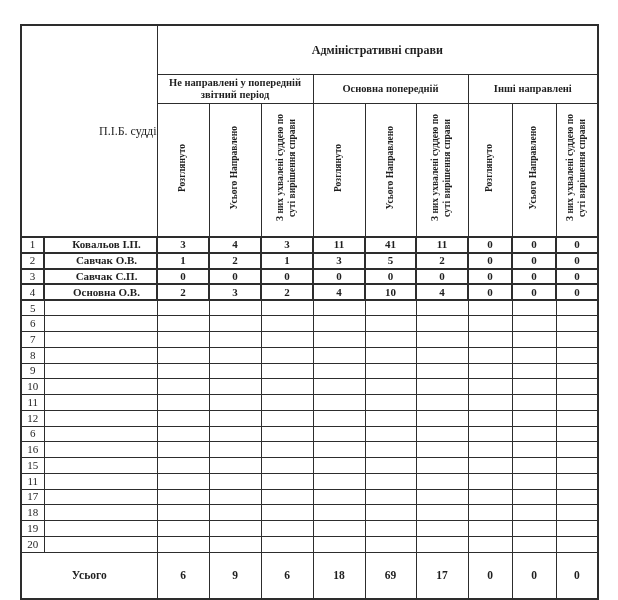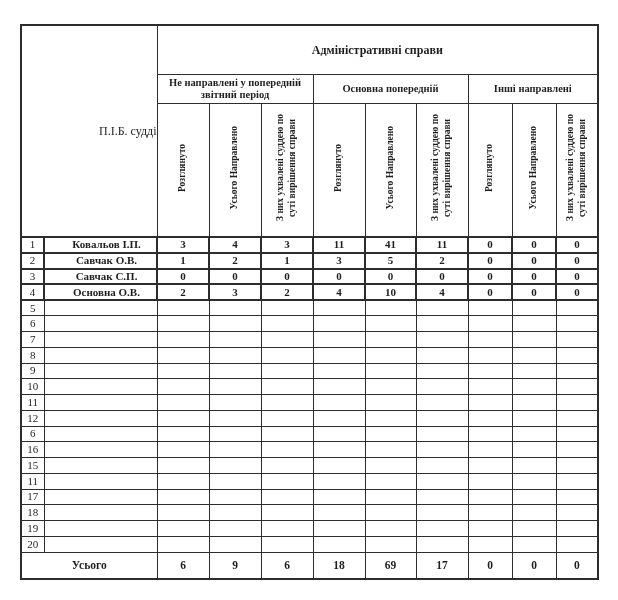--- a/index.html
+++ b/index.html
@@ -77,21 +77,21 @@
     font-size: 11px;
     text-align: center;
     vertical-align: middle;
     line-height: 1;
   }
   tbody td.numcell { font-weight: normal; }
   tbody td.namecell { font-weight: bold; font-size: 11px; padding-left: 12px; }
   tbody td.valcell { font-weight: bold; }
   tbody tr.filled td { border-width: 2px; }
   
-  tfoot tr { height: 27px; }
+  tfoot tr { height: 47px; }
   tfoot td {
     border-width: 2px;
     font-size: 11.5px;
     font-weight: bold;
     text-align: center;
     vertical-align: middle;
   }
 </style>
 </head>
 <body>

